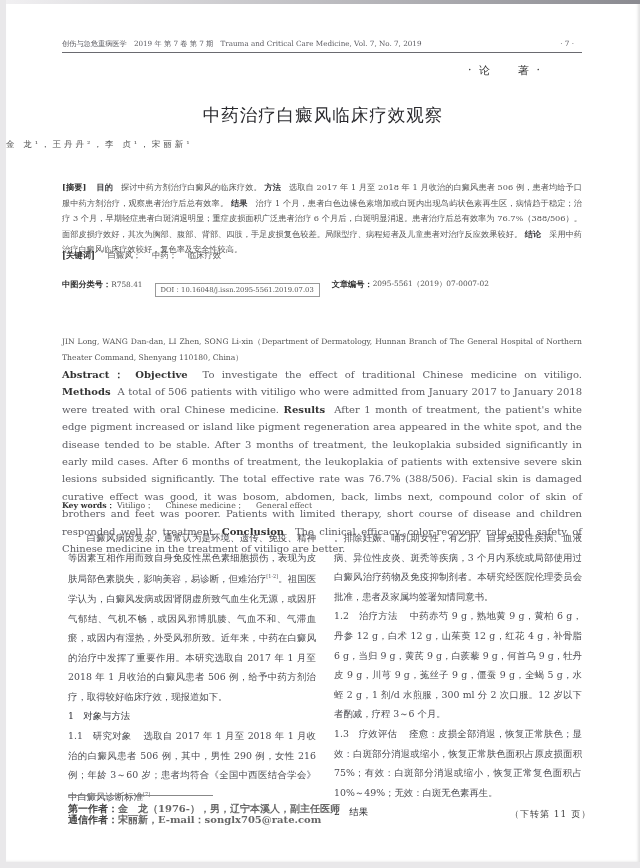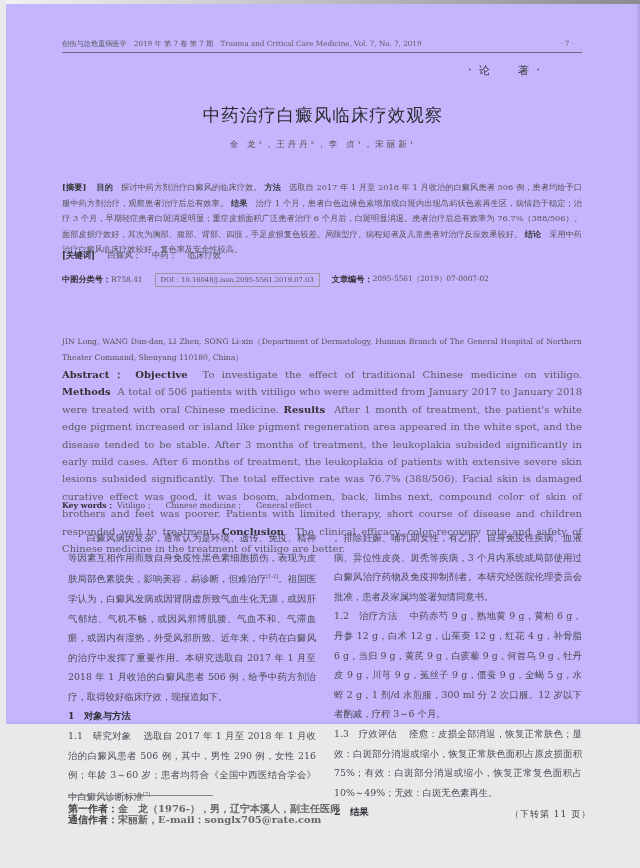--- a/index.html
+++ b/index.html
@@ -4,50 +4,50 @@
 <style>
   html, body { margin: 0; padding: 0; }
   body {
     width: 640px; height: 868px; overflow: hidden;
     background: #e9e8ea;
     font-family: "DejaVu Serif", "Liberation Serif", serif;
     color: #3a3a3e;
     position: relative;
   }
   .page {
-    position: absolute; left: 6px; top: 0; width: 634px; height: 724px;
-    background: #c4b5fd;
+    position: absolute; left: 6px; top: 0; width: 634px; height: 862px;
+    background: #ffffff;
     box-shadow: -2px 0 3px rgba(0,0,0,0.12) inset;
   }
   .topbar { position: absolute; left: 0; top: 0; width: 634px; height: 4px; background: linear-gradient(to right, #f1f0f2, #8a8a90); }
   .running-head {
     position: absolute; left: 56px; top: 39px; width: 512px;
     font-size: 7.2px; color: #5a5a60; display: flex; justify-content: space-between;
   }
   .head-rule { position: absolute; left: 56px; top: 52px; width: 520px; height: 1px; background: #6a6a70; }
   .section-tag { position: absolute; left: 462px; top: 63px; font-size: 11px; letter-spacing: 2px; color: #333; }
   .section-tag span { margin: 0 26px 0 0; }
   .title {
     position: absolute; left: 0; top: 103px; width: 634px; text-align: center;
     font-size: 17.5px; font-weight: normal; color: #2a2a2e; letter-spacing: 1px;
   }
-  .authors { position: absolute; left: 0; top: 139px; width: 634px; text-align: center; font-size: 8.5px; color: #555; letter-spacing: 3px; }
+  .authors { position: absolute; left: 0; top: 139px; width: 634px; font-size: 8.5px; color: #555; letter-spacing: 3px; }
   .affil { position: absolute; left: 56px; top: 152px; width: 520px; font-size: 8.4px; color: #444; }
   .abstract-cn {
     position: absolute; left: 56px; top: 180px; width: 520px;
     font-size: 8.2px; line-height: 15.6px; color: #555; text-align: justify;
   }
   .abstract-cn b { color: #3a3a3e; margin-right: 8px; }
   .abstract-cn .label { color: #333; font-weight: bold; margin-right: 10px; }
   .kw-cn { position: absolute; left: 56px; top: 250px; font-size: 8.4px; color: #555; }
   .kw-cn .label { font-weight: bold; color: #333; margin-right: 10px; }
   .kw-cn span.k { margin-right: 8px; }
   .cls-line { position: absolute; left: 56px; top: 271px; font-size: 7.4px; color: #555; display: flex; align-items: center; justify-content: flex-end; }
   .cls-line .label { font-weight: bold; color: #333; font-size: 8.2px; }
-  .doi-box { border: 1px solid #999; padding: 1px 5px; margin: 2px 12px 0 12px; font-size: 6.8px; }
+  .doi-box { border: 1px solid #999; padding: 1px 5px; margin: 12px 12px 0 12px; font-size: 6.8px; }
   .title-en { position: absolute; left: 56px; top: 319px; font-size: 8.6px; font-weight: bold; color: #2f2f34; }
   .authors-en {
     position: absolute; left: 56px; top: 334px; width: 520px;
     font-size: 7.6px; line-height: 16px; color: #555; text-align: justify;
   }
   .abstract-en {
     position: absolute; left: 56px; top: 366px; width: 520px;
     font-size: 10px; line-height: 17.4px; color: #5c5c62; text-align: justify;
   }
   .abstract-en b { color: #333; }
@@ -55,21 +55,21 @@
   .kw-en .label { font-weight: bold; color: #333; }
   .kw-en span.k { margin-right: 10px; }
   .col {
     position: absolute; top: 528px; width: 248px;
     font-size: 9.4px; line-height: 19.6px; color: #4a4a50; text-align: justify;
   }
   .col.left { left: 62px; }
   .col.right { left: 328px; }
   .col p { margin: 0; }
   .indent { text-indent: 2em; }
-  .h1 { font-weight: bold; color: #2e2e33; }
+  .h1 { font-weight: normal; color: #2e2e33; }
   .h2lbl { margin-right: 12px; }
   sup { font-size: 5px; }
   .footnote-rule { position: absolute; left: 62px; top: 795px; width: 145px; height: 1px; background: #888; }
   .footnote { position: absolute; left: 62px; top: 803px; font-size: 10px; line-height: 11px; color: #666; font-weight: bold; }
   .footnote b { color: #444; }
   .continue { position: absolute; left: 504px; top: 808px; font-size: 9px; color: #444; letter-spacing: 1px; }
 </style>
 </head>
 <body>
 

